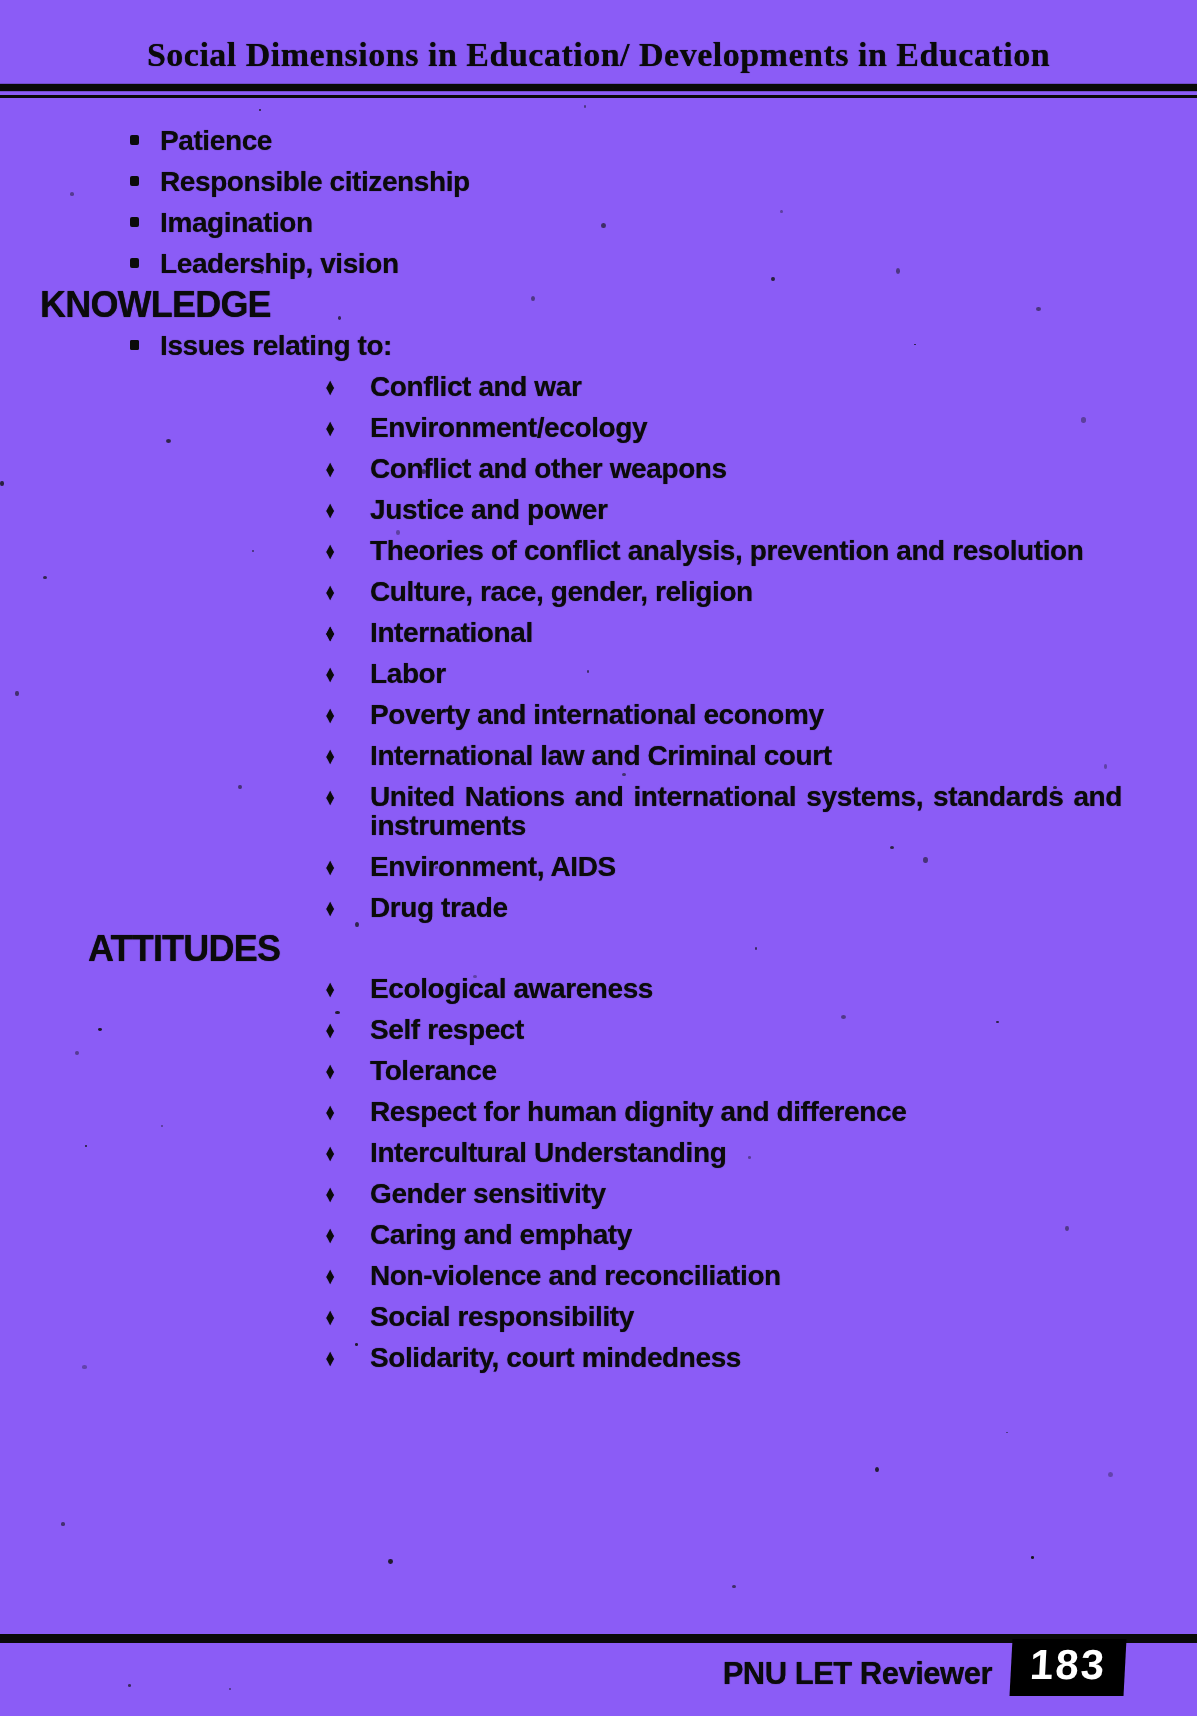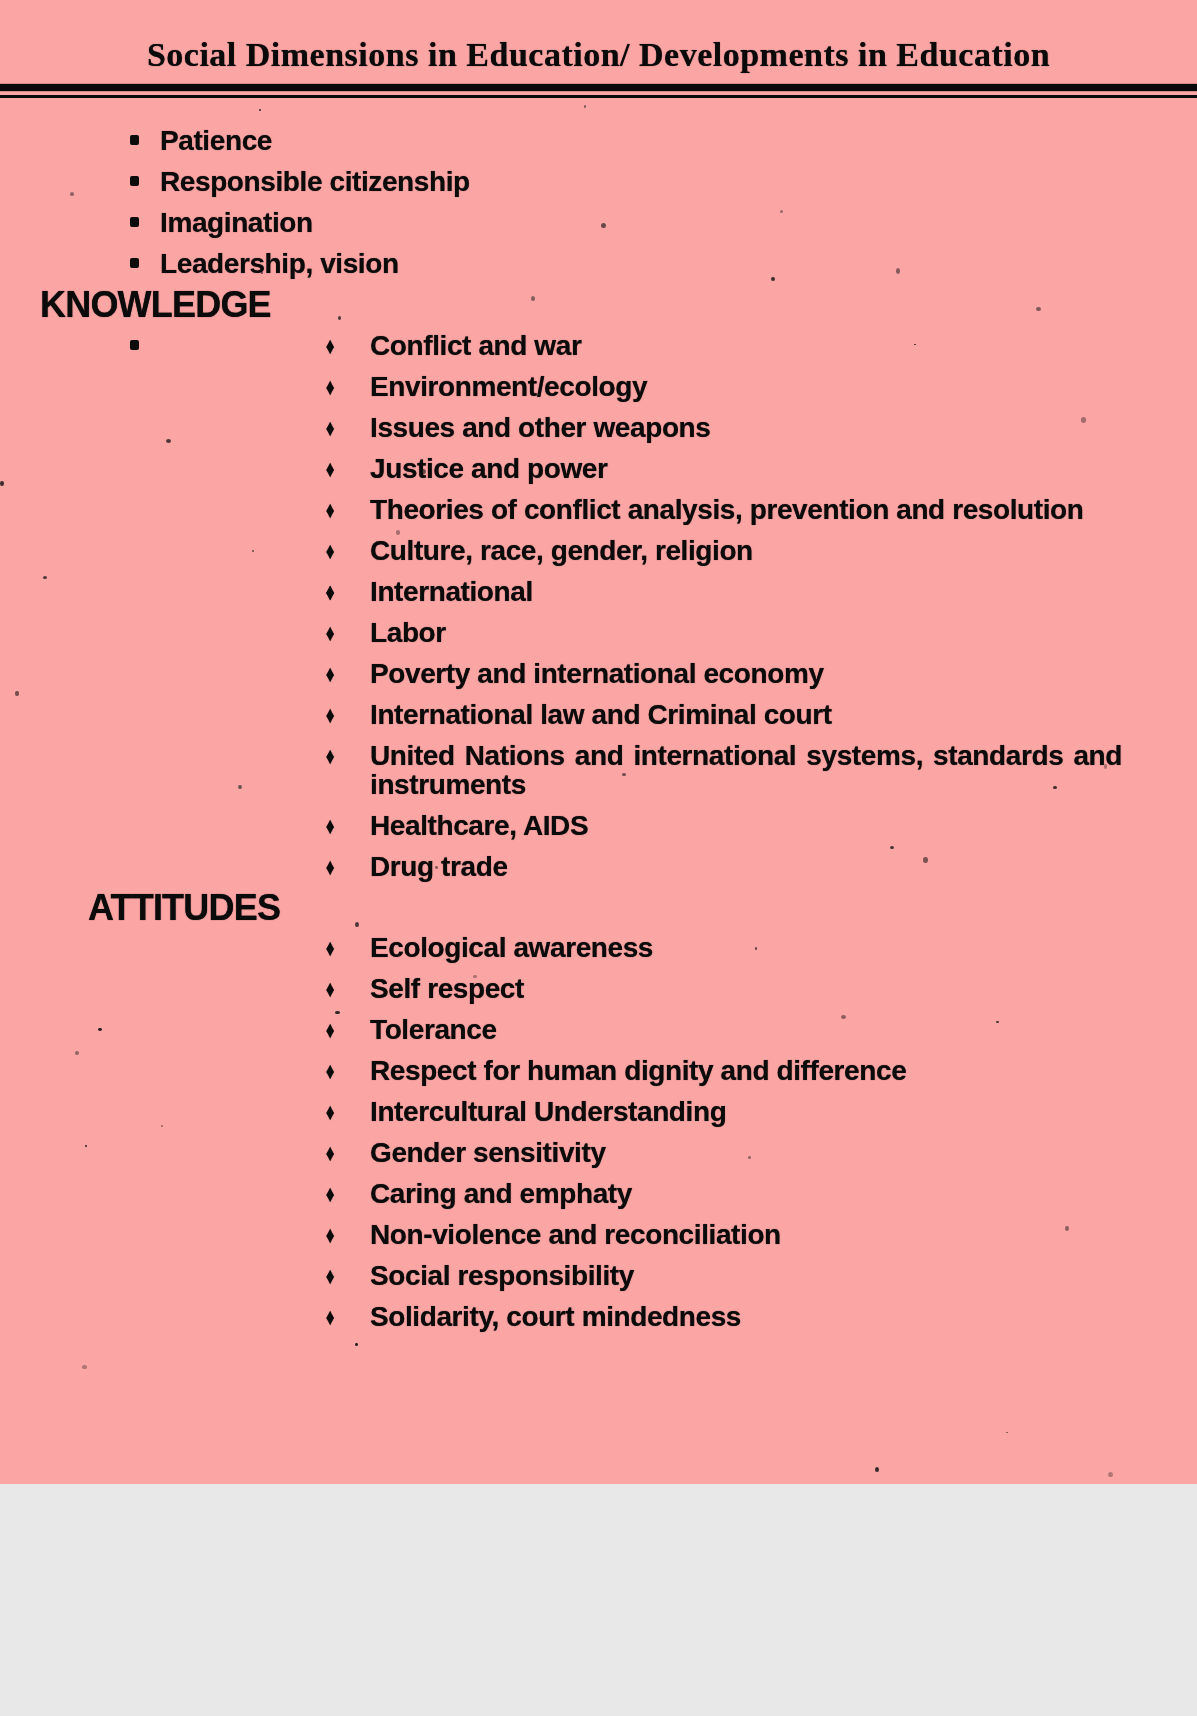--- a/index.html
+++ b/index.html
@@ -1,21 +1,21 @@
 <!DOCTYPE html>
 <html><head>
 <meta charset="utf-8">
 <style>
   html, body { margin: 0; padding: 0; background: #e8e8e8; }
   .page {
     position: relative;
     width: 1197px;
-    height: 1484px;
+    height: 1716px;
     margin: 0 auto;
-    background: #fca5a5;
+    background: #8b5cf6;
     overflow: hidden;
     font-family: "Liberation Sans", sans-serif;
     color: #0b0b0b;
   }
   
   .header-title {
     position: absolute;
     top: 36px; left: 60px; right: 60px;
     text-align: center;
     font-family: "Liberation Serif", serif;
@@ -118,34 +118,38 @@
         <span>Leadership, vision</span>
       </li>
       </ul>
 
     <div class="section-heading">KNOWLEDGE</div>
 
     <ul class="lv1">
         <li>
         <span class="sq-bullet"></span>
       </li>
+        <li>
+        <span class="sq-bullet"></span>
+        <span>Issues relating to:</span>
+      </li>
       </ul>
 
     <ul class="lv2">
         <li>
         <span class="dm-bullet">♦</span>
         <span>Conflict and war</span>
       </li>
         <li>
         <span class="dm-bullet">♦</span>
         <span>Environment/ecology</span>
       </li>
         <li>
         <span class="dm-bullet">♦</span>
-        <span>Issues and other weapons</span>
+        <span>Conflict and other weapons</span>
       </li>
         <li>
         <span class="dm-bullet">♦</span>
         <span>Justice and power</span>
       </li>
         <li>
         <span class="dm-bullet">♦</span>
         <span>Theories of conflict analysis, prevention and resolution</span>
       </li>
         <li>
@@ -170,21 +174,21 @@
         <li>
         <span class="dm-bullet">♦</span>
         <span>International law and Criminal court</span>
       </li>
         <li>
         <span class="dm-bullet">♦</span>
         <span>United Nations and international systems, standards and instruments</span>
       </li>
         <li>
         <span class="dm-bullet">♦</span>
-        <span>Healthcare, AIDS</span>
+        <span>Environment, AIDS</span>
       </li>
         <li>
         <span class="dm-bullet">♦</span>
         <span>Drug trade</span>
       </li>
       </ul>
 
     <div class="section-heading attitudes">ATTITUDES</div>
 
     <ul class="lv2">

